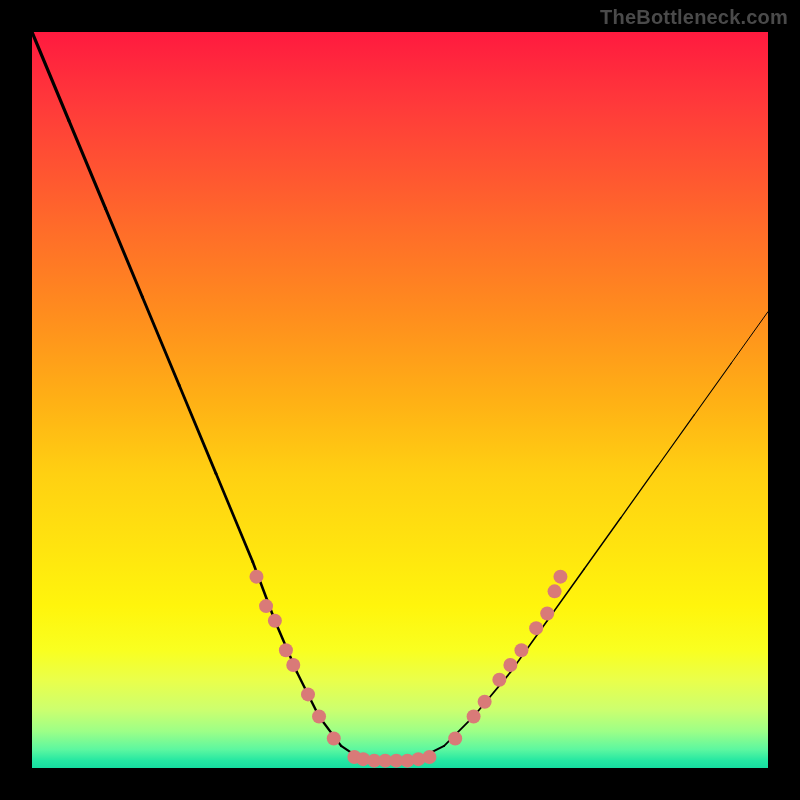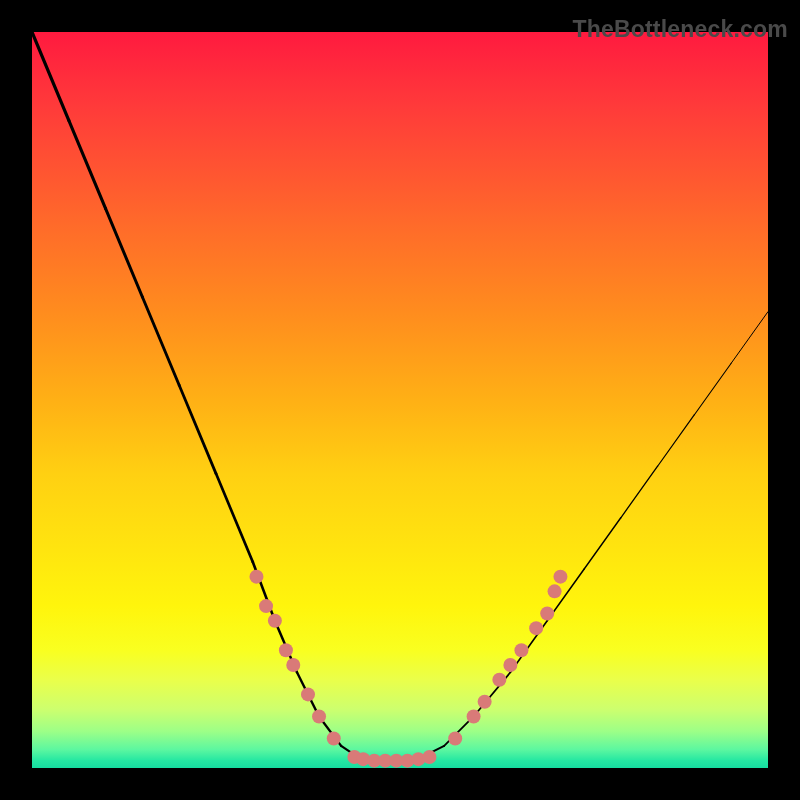--- a/index.html
+++ b/index.html
@@ -12,23 +12,23 @@
     background: #000;
   }
   .frame {
     position: relative;
     width: 800px;
     height: 800px;
     background: #000;
   }
   .watermark {
     position: absolute;
-    top: 16px;
+    top: 6px;
     right: 12px;
-    font-size: 23px;
+    font-size: 20px;
     font-weight: 600;
     color: #4a4a4a;
     letter-spacing: 0.2px;
     z-index: 5;
   }
   .plot-area {
     position: absolute;
     left: 32px;
     top: 32px;
     width: 736px;

